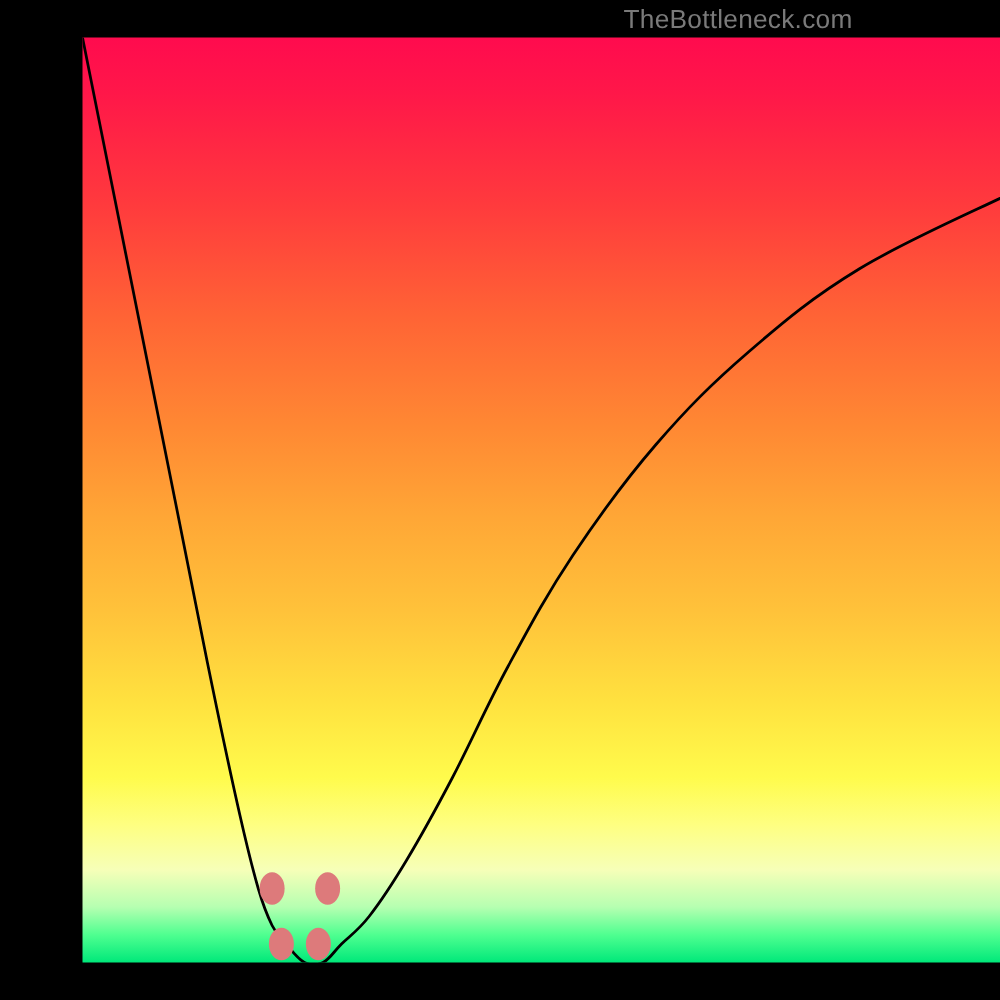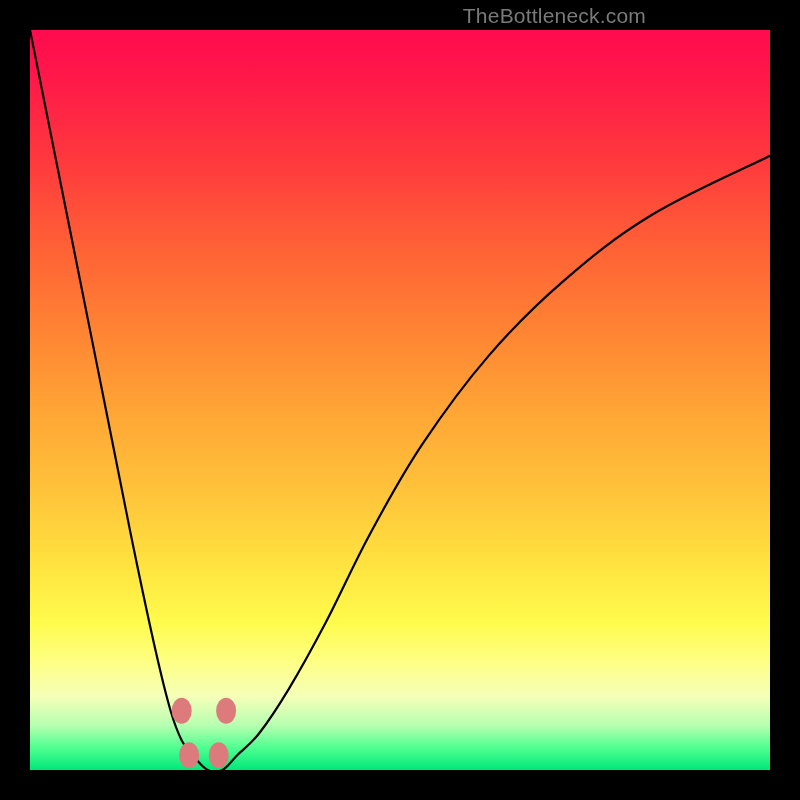--- a/index.html
+++ b/index.html
@@ -9,20 +9,21 @@
     height: 800px;
     overflow: hidden;
     background: #000;
     font-family: Arial, Helvetica, sans-serif;
   }
   .frame {
     position: relative;
     width: 656px;
     height: 800px;
     background: #000;
+    margin-left: 36px;
   }
   .plot {
     position: absolute;
     left: 30px;
     top: 30px;
     width: 740px;
     height: 740px;
     background: linear-gradient(
       to bottom,
       #ff0b4e 0%,

